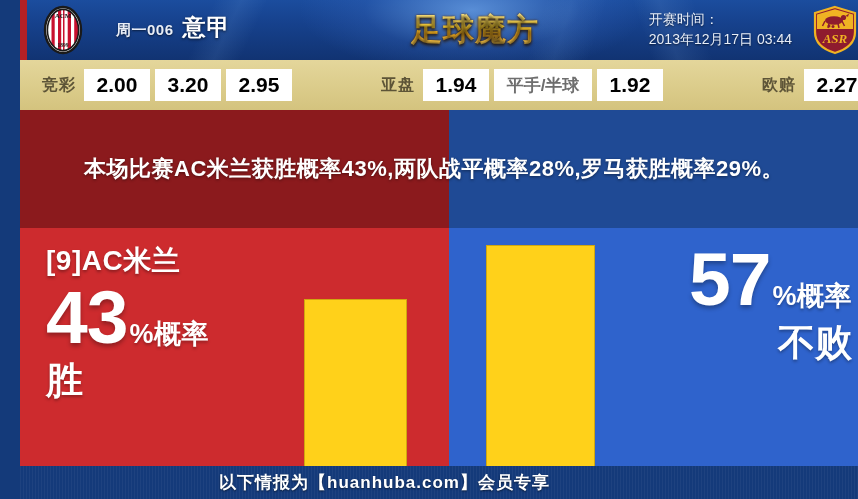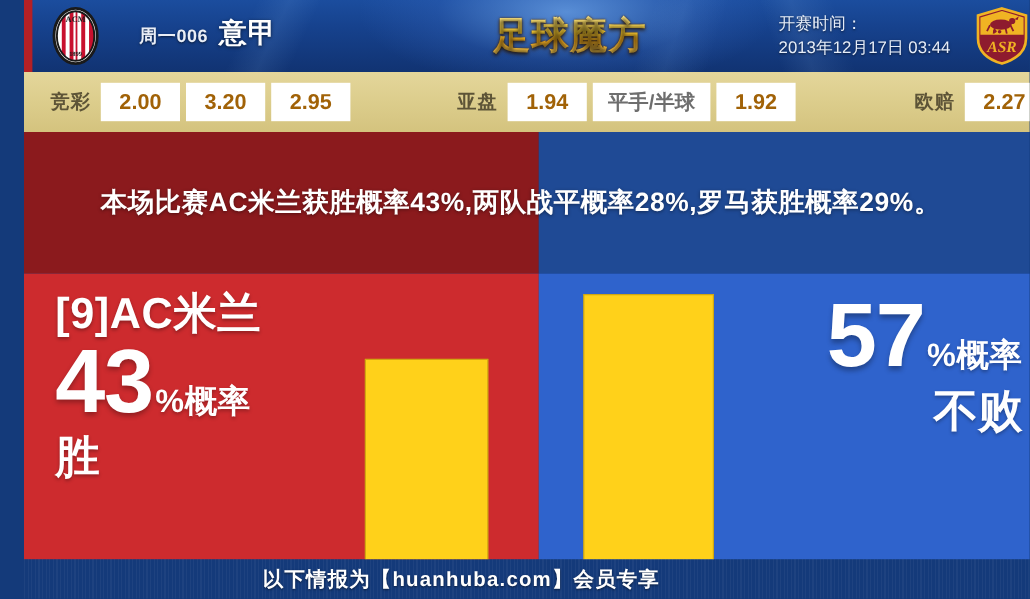--- a/index.html
+++ b/index.html
@@ -72,22 +72,22 @@
     position:absolute;left:0;top:60px;width:858px;height:50px;
     background:linear-gradient(180deg,#e4d69b 0%,#dccd8c 50%,#d4c37e 100%);
     display:flex;align-items:center;
   }
   .odds-group{display:flex;align-items:center;height:50px;}
   .odds-label{
     font-size:16px;font-weight:bold;color:#5d5437;letter-spacing:1px;
     padding:0 8px;white-space:nowrap;
   }
   .odds-cell{
-    background:#ffffff;color:#a16207;
-    font-size:18px;font-weight:bold;
+    background:#ffffff;color:#000000;
+    font-size:21px;font-weight:bold;
     height:32px;min-width:54px;padding:0 6px;
     display:flex;align-items:center;justify-content:center;
     margin-right:5px;white-space:nowrap;
   }
   .odds-cell.wide{min-width:86px;font-size:17px;color:#6e6e6e;}
   .grp-1{margin-left:14px;}
   .grp-2{margin-left:76px;}
   .grp-3{margin-left:86px;}
 
   
@@ -107,23 +107,22 @@
 
   
   .panels{position:absolute;left:0;top:228px;width:858px;height:238px;}
   .panel-left{position:absolute;left:0;top:0;width:429px;height:238px;background:#cd2b2e;}
   .panel-right{position:absolute;left:429px;top:0;width:429px;height:238px;background:#2f63cc;}
 
   .team-block{position:absolute;top:14px;color:#fff;}
   .team-left{left:26px;text-align:left;}
   .team-right{right:26px;text-align:right;}
   .team-name{
-    font-size:36px;font-weight:bold;line-height:38px;letter-spacing:.5px;
+    font-size:28px;font-weight:bold;line-height:38px;letter-spacing:.5px;
     text-shadow:0 2px 3px rgba(0,0,0,.32);
-    text-align:center;
   }
   .prob-row{display:flex;align-items:baseline;line-height:1;}
   .team-right .prob-row{justify-content:flex-end;}
   .prob-num{
     font-size:75px;font-weight:bold;letter-spacing:-1px;
     text-shadow:0 3px 4px rgba(0,0,0,.3);
   }
   .prob-unit{
     font-size:27px;font-weight:bold;margin-left:2px;letter-spacing:.5px;
     text-shadow:0 2px 3px rgba(0,0,0,.3);

